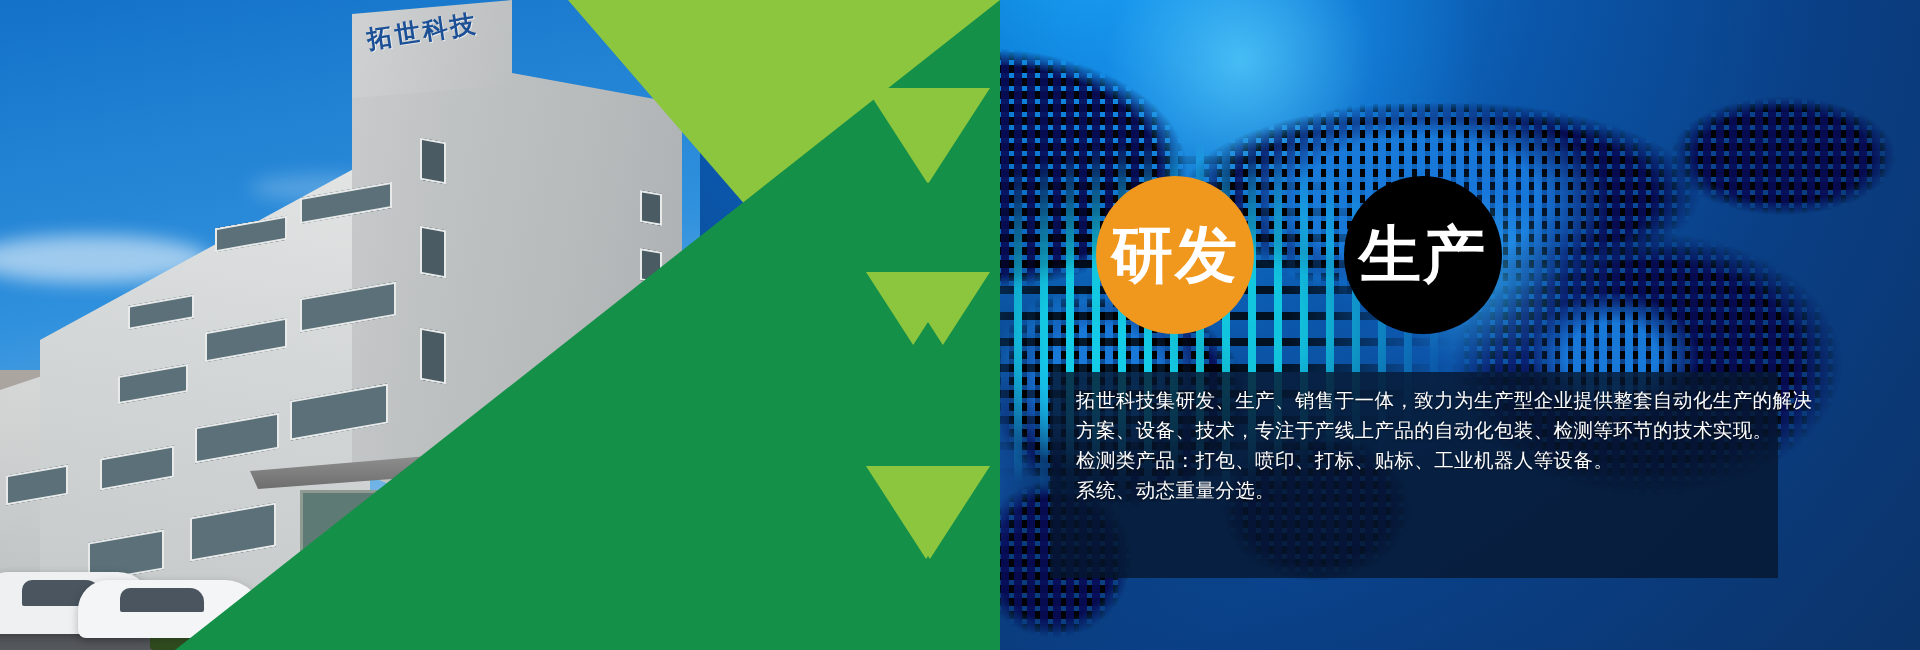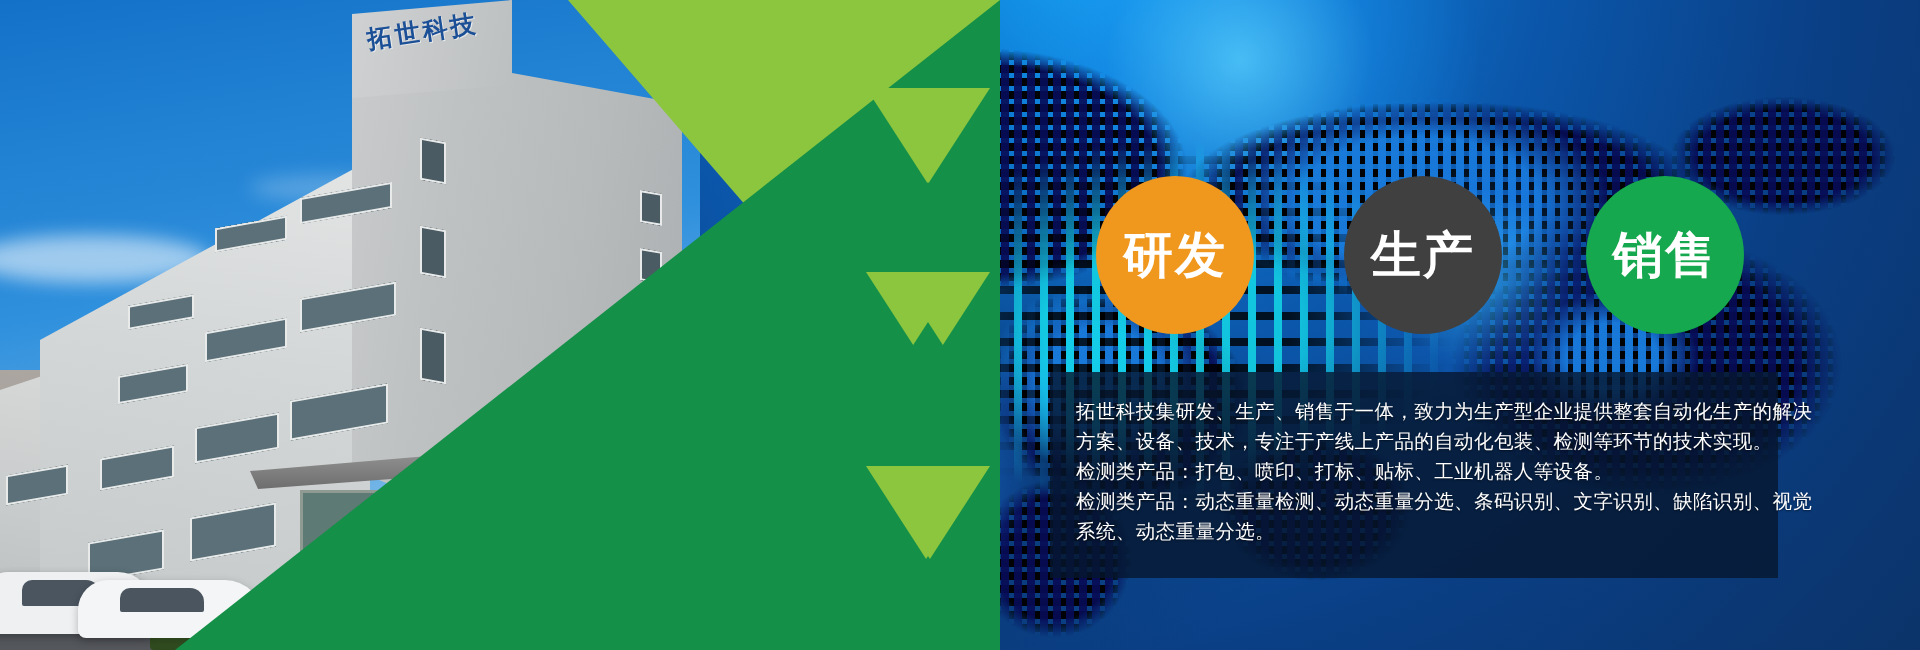--- a/index.html
+++ b/index.html
@@ -158,28 +158,28 @@
   
   .tri{position:absolute;width:0;height:0;}
   .tri-d{border-left:62px solid transparent;border-right:62px solid transparent;}
 
   
   .circle{
     position:absolute;border-radius:50%;display:flex;align-items:center;justify-content:center;
     color:#fff;font-weight:700;
     font-family:"DejaVu Sans","Liberation Sans",sans-serif;
   }
-  .c-txt{font-size:50px;letter-spacing:2px;line-height:1;}
+  .c-txt{font-size:62px;letter-spacing:2px;line-height:1;}
 
   
   .panel{
     position:absolute;left:1050px;top:372px;width:728px;height:206px;
     background:rgba(6,22,46,.80);
   }
-  .panel-inner{padding:14px 22px 10px 26px;margin-top:11px;}
+  .panel-inner{padding:14px 22px 10px 26px;}
   .ptext{
     color:#ffffff;font-size:19.5px;line-height:30px;letter-spacing:.4px;
     font-family:"DejaVu Sans","Liberation Sans",sans-serif;
     text-shadow:0 1px 2px rgba(0,0,0,.55);white-space:nowrap;
   }
 </style>
 </head>
 <body>
 
 <div class="stage">
@@ -250,30 +250,26 @@
   <div class="tri tri-d" style="left:866px;top:178px;border-top:96px solid #8CC63E;opacity:0;"></div>
   <div class="tri tri-d" style="left:866px;top:272px;border-top:96px solid #8CC63E;"></div>
   <div class="tri tri-d" style="left:866px;top:322px;border-bottom:96px solid #149048;"></div>
   <div class="tri tri-d" style="left:866px;top:418px;border-top:96px solid #149048;"></div>
   <div class="tri tri-d" style="left:866px;top:466px;border-top:96px solid #8CC63E;"></div>
   <div class="tri tri-d" style="left:866px;top:556px;border-bottom:96px solid #149048;"></div>
 
   <div class="circle" style="left:1096px;top:176px;width:158px;height:158px;background:#F0971E;">
     <span class="c-txt">研发</span>
   </div>
-  <div class="circle" style="left:1344px;top:176px;width:158px;height:158px;background:#404040;">
+  <div class="circle" style="left:1344px;top:176px;width:158px;height:158px;background:#000000;">
     <span class="c-txt">生产</span>
-  </div>
-  <div class="circle" style="left:1586px;top:176px;width:158px;height:158px;background:#15A84E;">
-    <span class="c-txt">销售</span>
   </div>
 
   <div class="panel">
     <div class="panel-inner">
       <div class="ptext">拓世科技集研发、生产、销售于一体，致力为生产型企业提供整套自动化生产的解决</div>
       <div class="ptext">方案、设备、技术，专注于产线上产品的自动化包装、检测等环节的技术实现。</div>
       <div class="ptext">检测类产品：打包、喷印、打标、贴标、工业机器人等设备。</div>
-      <div class="ptext">检测类产品：动态重量检测、动态重量分选、条码识别、文字识别、缺陷识别、视觉</div>
       <div class="ptext">系统、动态重量分选。</div>
     </div>
   </div>
 
 </div>
 
 </body></html>

